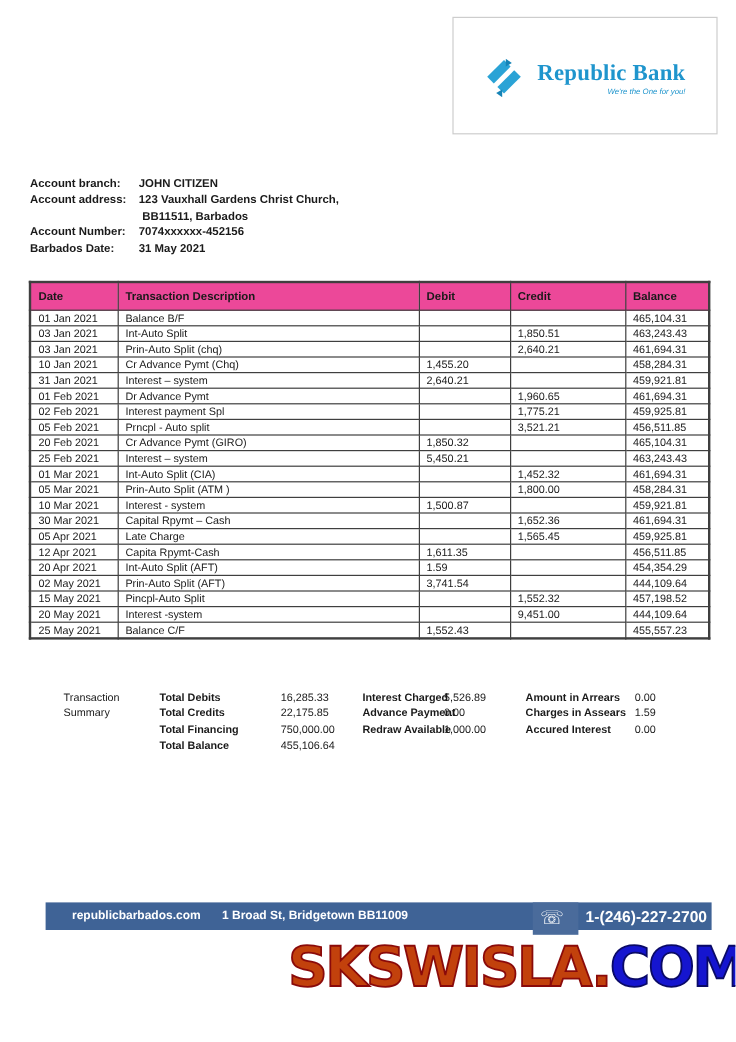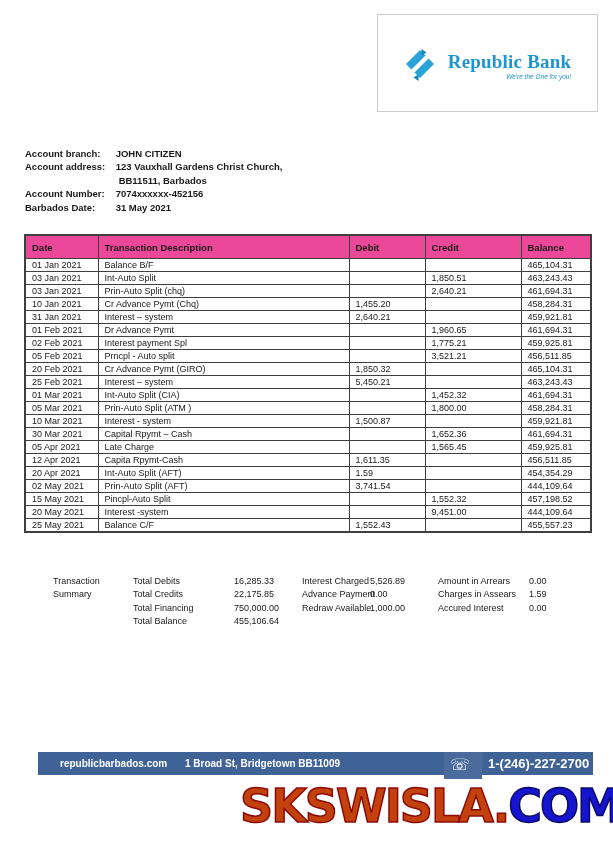--- a/index.html
+++ b/index.html
@@ -44,21 +44,21 @@
   }
   .col-date { width:73px; } .col-desc { width:251px; } .col-debit { width:76px; }
   .col-credit { width:96px; } .col-bal { width:70px; }
 
   
   .summary { position:absolute; left:0; top:575px; width:613px; font-size:9px; line-height:13.4px; }
   .sum-title { position:absolute; left:25px; top:0; font-weight:normal;margin-left:28px; }
   .sum-group { position:absolute; top:0; }
   .sum-g1 { left:133px; } .sum-g2 { left:302px; } .sum-g3 { left:438px; }
   .sum-row { white-space:nowrap; }
-  .sum-label { display:inline-block; font-weight:normal; }
+  .sum-label { display:inline-block; font-weight:bold; }
   .sum-g1 .sum-label { width:101px; }
   .sum-g2 .sum-label { width:68px; }
   .sum-g3 .sum-label { width:91px; }
 
   
   .footer-bar {
     position:absolute; left:38px; top:752px; width:555px; height:23px;
     color:#ffffff; font-weight:bold; font-size:10px;
   }
   .footer-bar .bar-bg { position:absolute; inset:0; }

